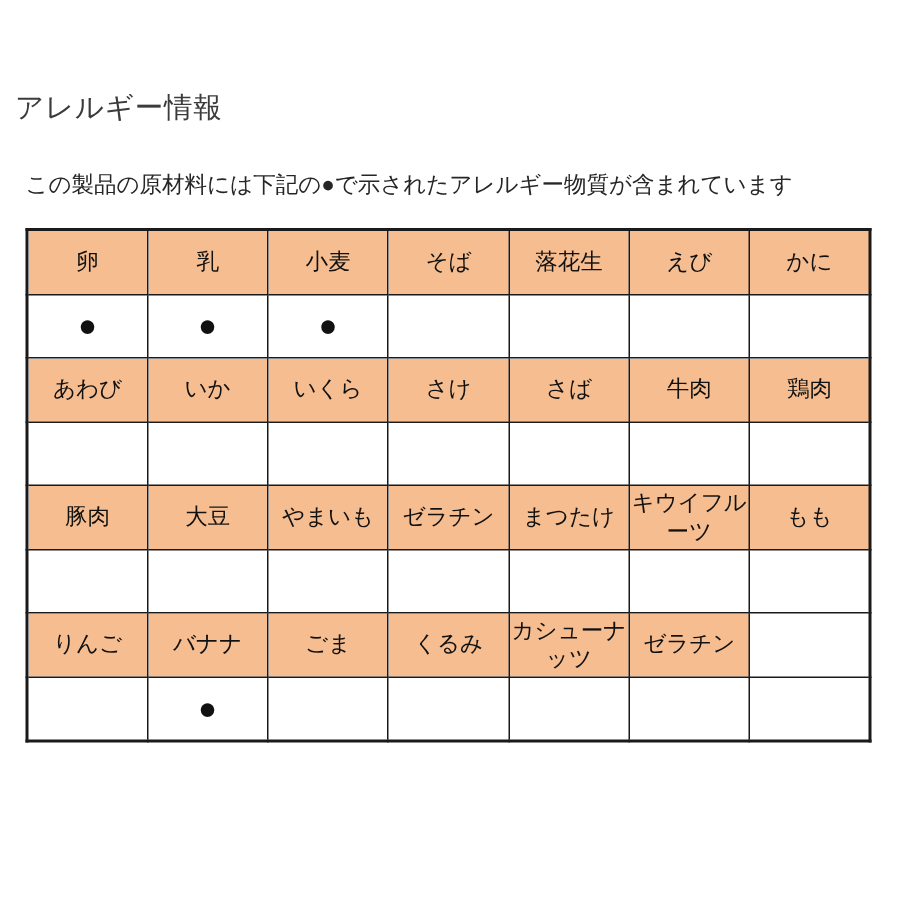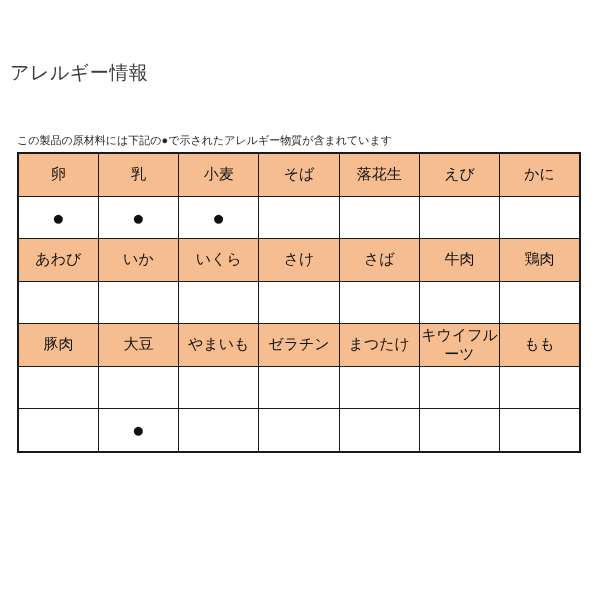--- a/index.html
+++ b/index.html
@@ -20,25 +20,24 @@
     top: 61px;
     font-size: 19px;
     line-height: 24px;
     color: #3b3b3b;
     letter-spacing: 0.5px;
   }
   .page-description {
     position: absolute;
     left: 17px;
     top: 113px;
-    font-size: 11px;
+    font-size: 15px;
     line-height: 21px;
     color: #262626;
     white-space: nowrap;
-    margin-top: 17px;
   }
   table.allergen-table {
     position: absolute;
     left: 17px;
     top: 152px;
     width: 564px;
     border-collapse: collapse;
     table-layout: fixed;
     border: 2px solid #1a1a1a;
   }
@@ -124,20 +123,29 @@
       <tr>
         <td class="mark"></td>
         <td class="mark"></td>
         <td class="mark"></td>
         <td class="mark"></td>
         <td class="mark"></td>
         <td class="mark"></td>
         <td class="mark"></td>
       </tr>
       <tr>
+        <td class="hdr">りんご</td>
+        <td class="hdr">バナナ</td>
+        <td class="hdr">ごま</td>
+        <td class="hdr">くるみ</td>
+        <td class="hdr small-label">カシューナッツ</td>
+        <td class="hdr">ゼラチン</td>
+        <td class="hdr empty-hdr"></td>
+      </tr>
+      <tr>
         <td class="mark"></td>
         <td class="mark">●</td>
         <td class="mark"></td>
         <td class="mark"></td>
         <td class="mark"></td>
         <td class="mark"></td>
         <td class="mark"></td>
       </tr>
     </tbody>
 </table>

